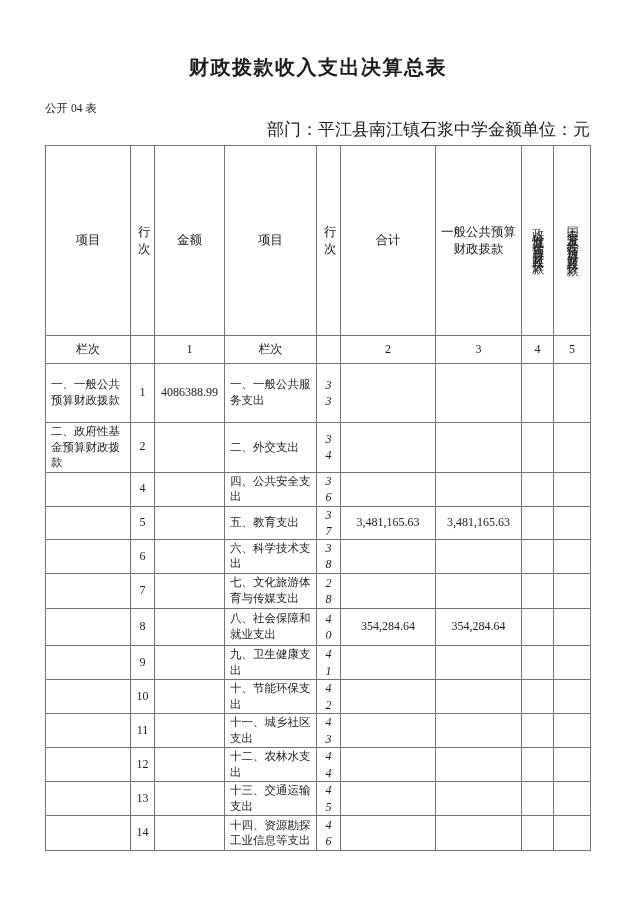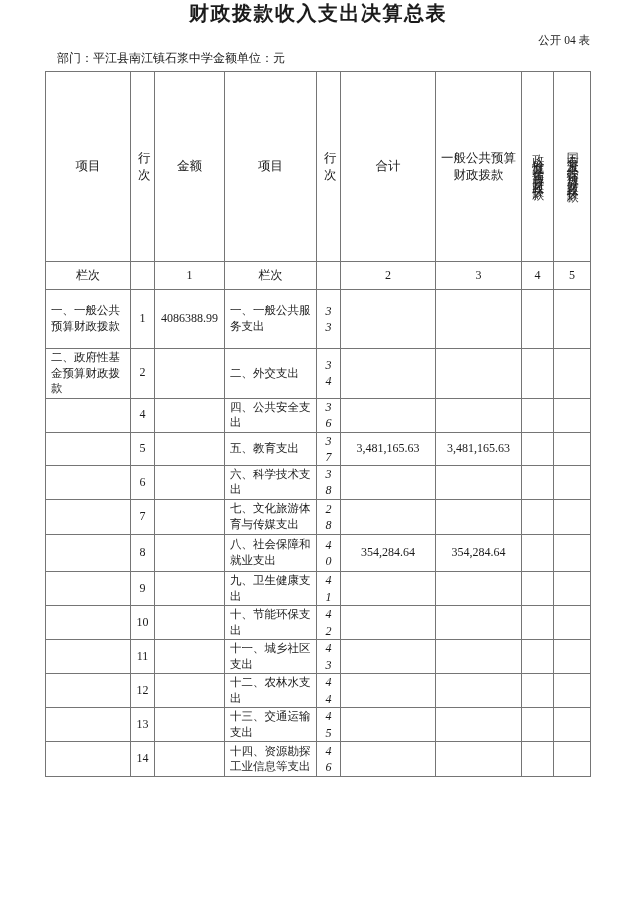--- a/index.html
+++ b/index.html
@@ -3,29 +3,29 @@
 <meta charset="utf-8">
 <style>
   * { box-sizing: border-box; margin: 0; padding: 0; }
   html, body { background: #ffffff; }
   body { font-family: "Liberation Serif", "DejaVu Serif", serif; color: #1b1b1b; }
   .page {
     width: 636px; height: 900px; background: #ffffff;
     position: relative; overflow: hidden;
   }
   .title {
-    text-align: center;
+    padding-top: 54px; text-align: center;
     font-family: "Liberation Sans", "DejaVu Sans", sans-serif;
     font-weight: bold; font-size: 20px; letter-spacing: 1.5px;
   }
   .meta { width: 545px; margin-left: 45px; }
-  .form-no { text-align: right; font-size: 11.5px; margin-top: 6px; }
+  .form-no { text-align: left; font-size: 11.5px; margin-top: 20px; }
   .meta-row {
-    display: flex; justify-content: flex-start;
-    font-size: 12px; margin: 2px 0 4px 0;
+    display: flex; justify-content: flex-end;
+    font-size: 17px; margin: 2px 0 4px 0;
   }
   .meta-row .dept { padding-left: 12px; }
   table {
     border-collapse: collapse; table-layout: fixed;
     width: 545px; margin-left: 45px;
   }
   th, td {
     border: 1px solid #757575; font-weight: normal; text-align: center;
     vertical-align: middle; font-size: 12px; line-height: 1.3;
     padding: 1px 2px; overflow: hidden;

